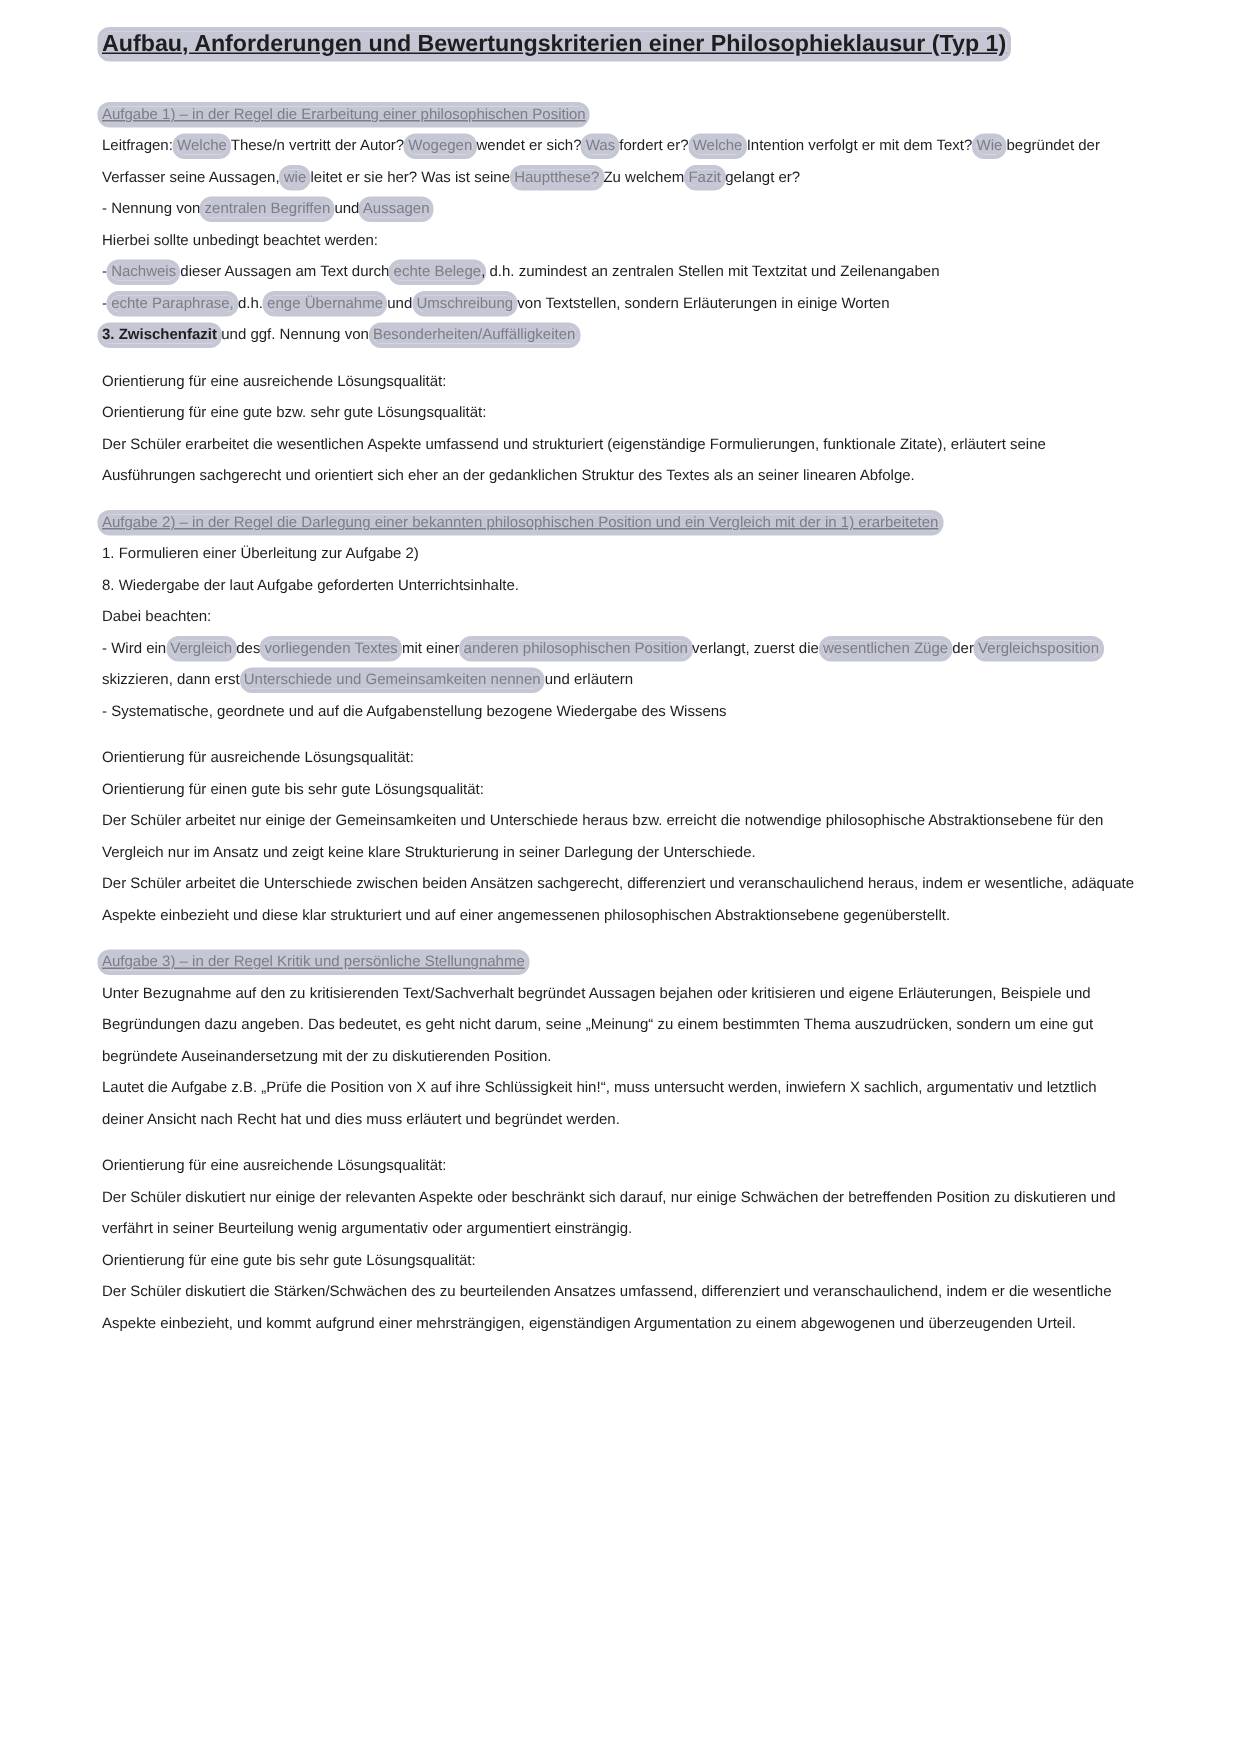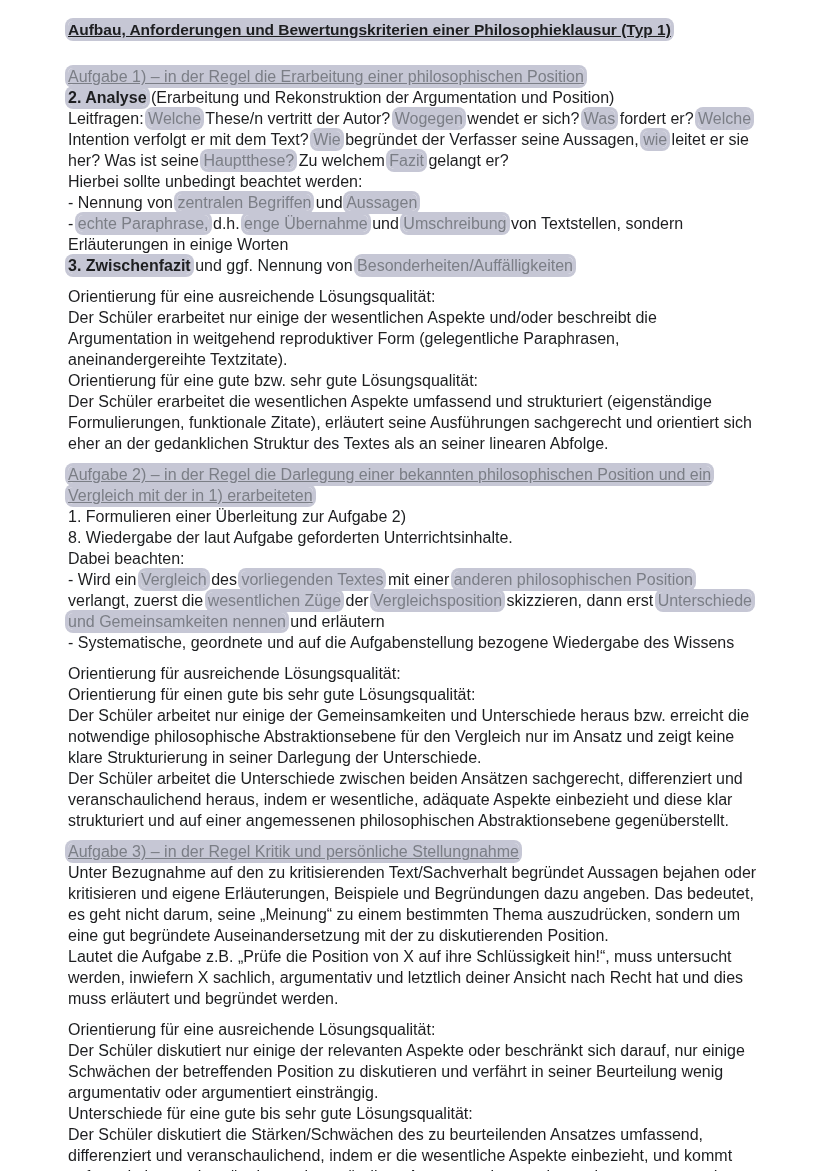--- a/index.html
+++ b/index.html
@@ -6,21 +6,21 @@
   html,body { background:#ffffff; }
   body { font-family:"Liberation Sans", sans-serif; }
   .page {
     position:relative;
     width:792px; height:1171px;
     background:#ffffff;
     padding:18px 34px 0 68px;
     overflow:hidden;
   }
   .block {
-    font-size:16px;
+    font-size:10px;
     line-height:21px;
     color:var(--ink);
     word-spacing:normal;
   }
   .block.title {
     font-size:15.5px;
     line-height:23px;
     font-weight:700;
     margin-bottom:15px;
   }
@@ -38,29 +38,28 @@
   }
   .gap { height:10px; }
 </style>
 </head>
 <body>
 
 <div class="page">
     <p class="block title"><span class="run hl b u">Aufbau, Anforderungen und Bewertungskriterien einer Philosophieklausur (Typ 1)</span></p>
     <div class="gap"></div>
     <p class="block heading"><span class="run hl u m">Aufgabe 1) – in der Regel die Erarbeitung einer philosophischen Position</span></p>
-    <p class="block body"><span class="run hl b">2. Analyse</span><span class="run"> (Erarbeitung und Rekonstruktion der Argumentation und Position)</span></p>
     <p class="block body"><span class="run">Leitfragen: </span><span class="run hl m">Welche</span><span class="run"> These/n vertritt der Autor? </span><span class="run hl m">Wogegen</span><span class="run"> wendet er sich? </span><span class="run hl m">Was</span><span class="run"> fordert er? </span><span class="run hl m">Welche</span><span class="run"> Intention verfolgt er mit dem Text? </span><span class="run hl m">Wie</span><span class="run"> begründet der Verfasser seine Aussagen, </span><span class="run hl m">wie</span><span class="run"> leitet er sie her? Was ist seine </span><span class="run hl m">Hauptthese?</span><span class="run"> Zu welchem </span><span class="run hl m">Fazit</span><span class="run"> gelangt er?</span></p>
+    <p class="block body"><span class="run">- Nennung von </span><span class="run hl m">zentralen Begriffen</span><span class="run"> und </span><span class="run hl m">Aussagen</span></p>
     <p class="block body"><span class="run">Hierbei sollte unbedingt beachtet werden:</span></p>
-    <p class="block body"><span class="run">- Nennung von </span><span class="run hl m">zentralen Begriffen</span><span class="run"> und </span><span class="run hl m">Aussagen</span></p>
+    <p class="block body"><span class="run">- </span><span class="run hl m">Nachweis</span><span class="run"> dieser Aussagen am Text durch </span><span class="run hl m">echte Belege</span><span class="run">, d.h. zumindest an zentralen Stellen mit Textzitat und Zeilenangaben</span></p>
     <p class="block body"><span class="run">- </span><span class="run hl m">echte Paraphrase,</span><span class="run"> d.h. </span><span class="run hl m">enge Übernahme</span><span class="run"> und </span><span class="run hl m">Umschreibung</span><span class="run"> von Textstellen, sondern Erläuterungen in einige Worten</span></p>
     <p class="block body"><span class="run hl b">3. Zwischenfazit</span><span class="run"> und ggf. Nennung von </span><span class="run hl m">Besonderheiten/Auffälligkeiten</span></p>
     <div class="gap"></div>
     <p class="block note"><span class="run">Orientierung für eine ausreichende Lösungsqualität:</span></p>
-    <p class="block body"><span class="run">Der Schüler erarbeitet nur einige der wesentlichen Aspekte und/oder beschreibt die Argumentation in weitgehend reproduktiver Form (gelegentliche Paraphrasen, aneinandergereihte Textzitate).</span></p>
     <p class="block note"><span class="run">Orientierung für eine gute bzw. sehr gute Lösungsqualität:</span></p>
     <p class="block body"><span class="run">Der Schüler erarbeitet die wesentlichen Aspekte umfassend und strukturiert (eigenständige Formulierungen, funktionale Zitate), erläutert seine Ausführungen sachgerecht und orientiert sich eher an der gedanklichen Struktur des Textes als an seiner linearen Abfolge.</span></p>
     <div class="gap"></div>
     <p class="block heading"><span class="run hl u m">Aufgabe 2) – in der Regel die Darlegung einer bekannten philosophischen Position und ein Vergleich mit der in 1) erarbeiteten</span></p>
     <p class="block body"><span class="run">1. Formulieren einer Überleitung zur Aufgabe 2)</span></p>
     <p class="block body"><span class="run">8. Wiedergabe der laut Aufgabe geforderten Unterrichtsinhalte.</span></p>
     <p class="block body"><span class="run">Dabei beachten:</span></p>
     <p class="block body"><span class="run">- Wird ein </span><span class="run hl m">Vergleich</span><span class="run"> des </span><span class="run hl m">vorliegenden Textes</span><span class="run"> mit einer </span><span class="run hl m">anderen philosophischen Position</span><span class="run"> verlangt, zuerst die </span><span class="run hl m">wesentlichen Züge</span><span class="run"> der </span><span class="run hl m">Vergleichsposition</span><span class="run"> skizzieren, dann erst </span><span class="run hl m">Unterschiede und Gemeinsamkeiten nennen</span><span class="run"> und erläutern</span></p>
     <p class="block body"><span class="run">- Systematische, geordnete und auf die Aufgabenstellung bezogene Wiedergabe des Wissens</span></p>
     <div class="gap"></div>
@@ -68,15 +67,15 @@
     <p class="block note"><span class="run">Orientierung für einen gute bis sehr gute Lösungsqualität:</span></p>
     <p class="block body"><span class="run">Der Schüler arbeitet nur einige der Gemeinsamkeiten und Unterschiede heraus bzw. erreicht die notwendige philosophische Abstraktionsebene für den Vergleich nur im Ansatz und zeigt keine klare Strukturierung in seiner Darlegung der Unterschiede.</span></p>
     <p class="block body"><span class="run">Der Schüler arbeitet die Unterschiede zwischen beiden Ansätzen sachgerecht, differenziert und veranschaulichend heraus, indem er wesentliche, adäquate Aspekte einbezieht und diese klar strukturiert und auf einer angemessenen philosophischen Abstraktionsebene gegenüberstellt.</span></p>
     <div class="gap"></div>
     <p class="block heading"><span class="run hl u m">Aufgabe 3) – in der Regel Kritik und persönliche Stellungnahme</span></p>
     <p class="block body"><span class="run">Unter Bezugnahme auf den zu kritisierenden Text/Sachverhalt begründet Aussagen bejahen oder kritisieren und eigene Erläuterungen, Beispiele und Begründungen dazu angeben. Das bedeutet, es geht nicht darum, seine „Meinung“ zu einem bestimmten Thema auszudrücken, sondern um eine gut begründete Auseinandersetzung mit der zu diskutierenden Position.</span></p>
     <p class="block body"><span class="run">Lautet die Aufgabe z.B. „Prüfe die Position von X auf ihre Schlüssigkeit hin!“, muss untersucht werden, inwiefern X sachlich, argumentativ und letztlich deiner Ansicht nach Recht hat und dies muss erläutert und begründet werden.</span></p>
     <div class="gap"></div>
     <p class="block note"><span class="run">Orientierung für eine ausreichende Lösungsqualität:</span></p>
     <p class="block body"><span class="run">Der Schüler diskutiert nur einige der relevanten Aspekte oder beschränkt sich darauf, nur einige Schwächen der betreffenden Position zu diskutieren und verfährt in seiner Beurteilung wenig argumentativ oder argumentiert einsträngig.</span></p>
-    <p class="block note"><span class="run">Unterschiede für eine gute bis sehr gute Lösungsqualität:</span></p>
+    <p class="block note"><span class="run">Orientierung für eine gute bis sehr gute Lösungsqualität:</span></p>
     <p class="block body"><span class="run">Der Schüler diskutiert die Stärken/Schwächen des zu beurteilenden Ansatzes umfassend, differenziert und veranschaulichend, indem er die wesentliche Aspekte einbezieht, und kommt aufgrund einer mehrsträngigen, eigenständigen Argumentation zu einem abgewogenen und überzeugenden Urteil.</span></p>
   </div>
 
 </body></html>

